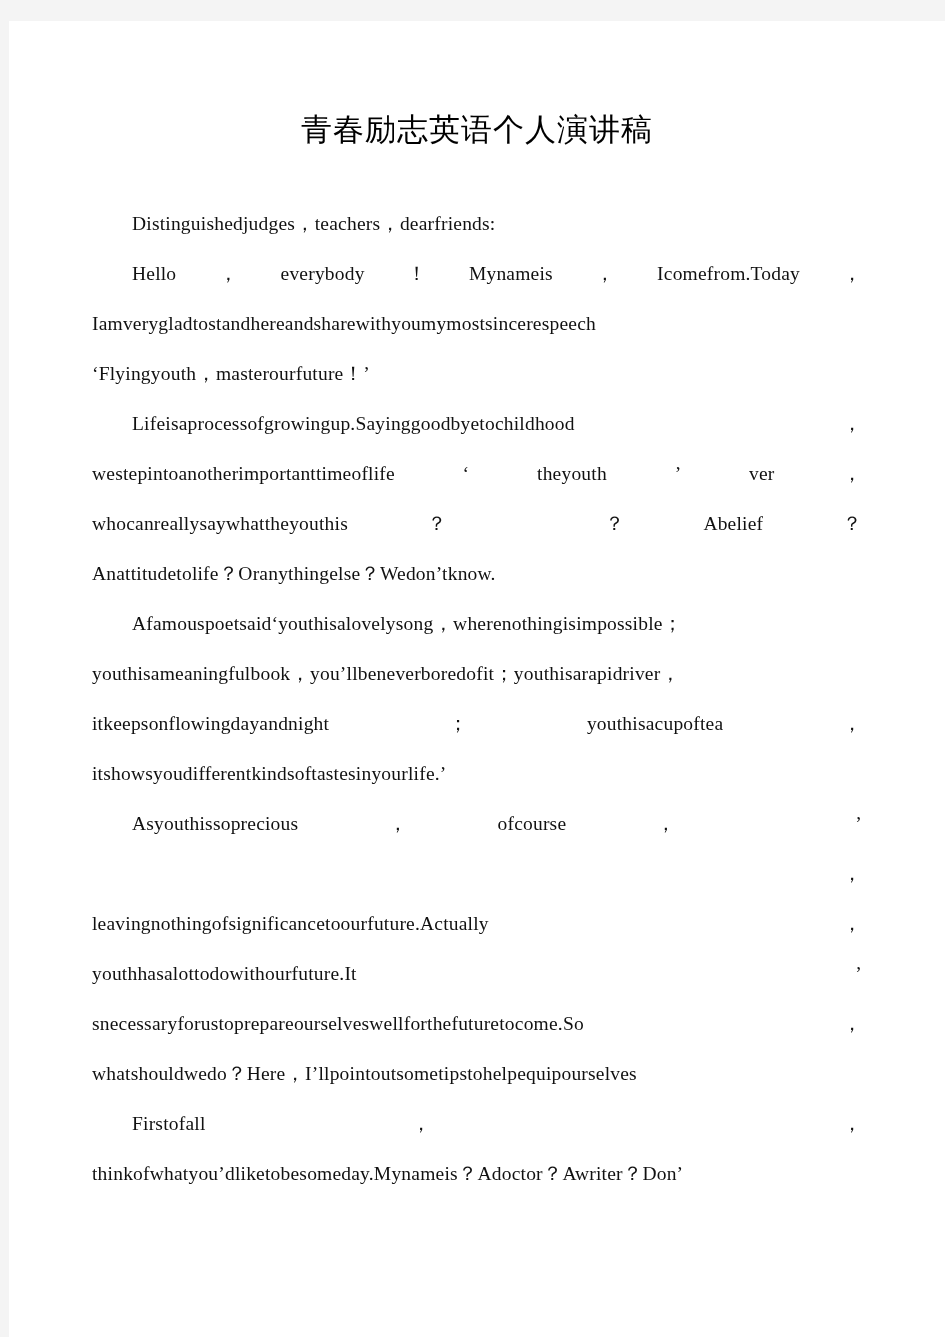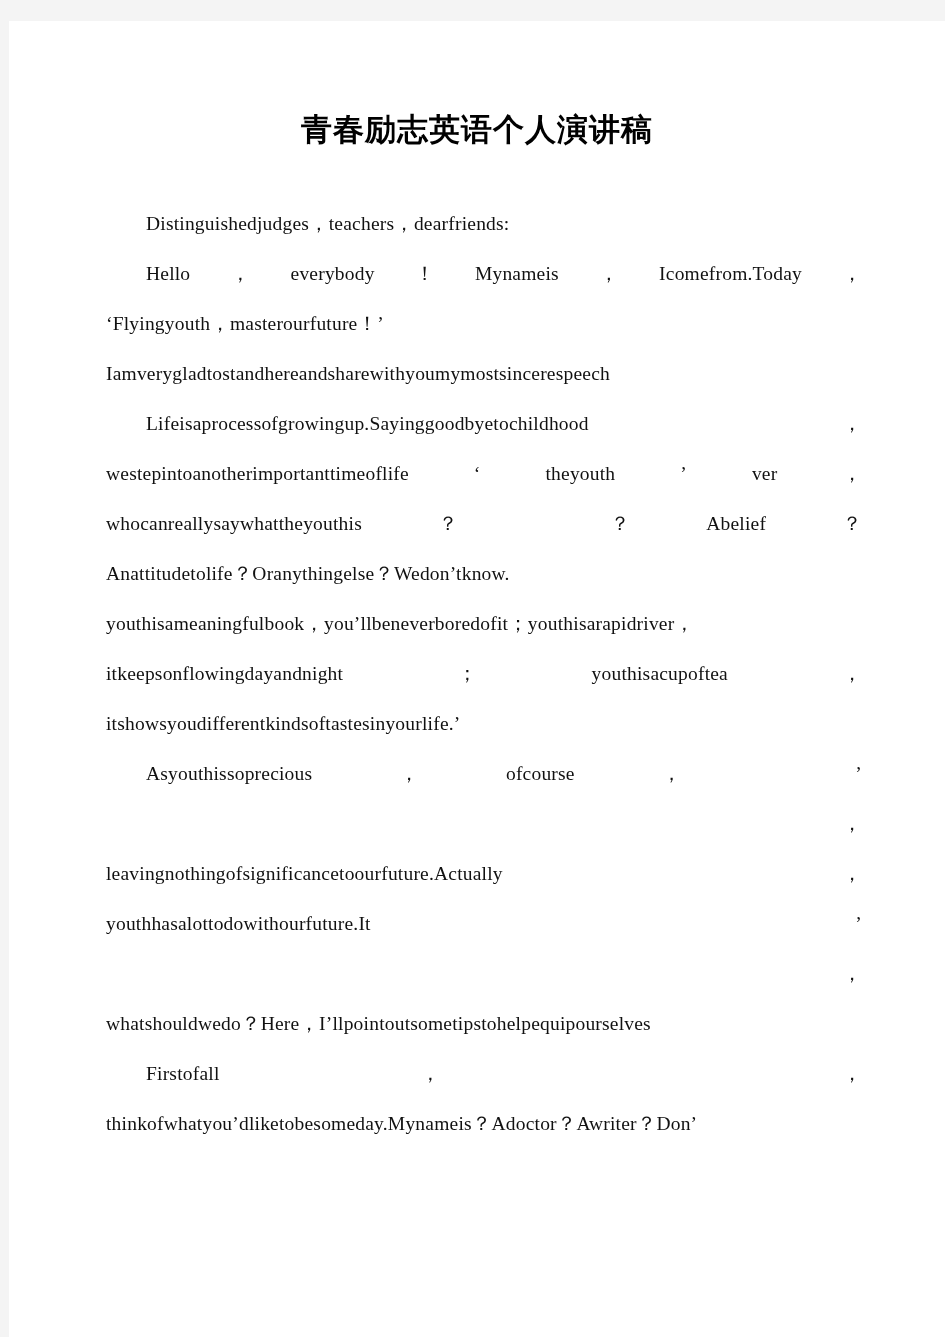--- a/index.html
+++ b/index.html
@@ -30,21 +30,21 @@
     height: 1316px;
     background: #ffffff;
   }
   .doc-title {
     position: absolute;
     left: 0;
     top: 86px;
     width: 936px;
     text-align: center;
     font-family: "DejaVu Sans", "Liberation Sans", sans-serif;
-    font-weight: bold;
+    font-weight: normal;
     font-size: 31px;
     line-height: 44px;
     letter-spacing: 1px;
     color: #000000;
   }
   .body-block {
     position: absolute;
     left: 83px;
     top: 178px;
     width: 770px;
@@ -55,21 +55,20 @@
   }
   .tline {
     display: flex;
     align-items: flex-end;
     height: 50px;
     font-size: 19.5px;
     line-height: 50px;
     color: #111111;
     white-space: pre;
     letter-spacing: 0.2px;
-    margin-left: 14px;
   }
   
   .tline.just {
     justify-content: space-between;
   }
   .tline.flow {
     justify-content: flex-start;
   }
   .tline .ind {
     display: inline-block;
@@ -89,40 +88,41 @@
 
 <div class="page-canvas">
   <div class="page-sheet">
 
     <div class="doc-title">青春励志英语个人演讲稿</div>
 
     <div class="body-block" id="body-block">
         <div class="para">
           <div class="tline flow"><span class="ind"></span><span class="seg">Distinguishedjudges，teachers，dearfriends:</span></div>
           <div class="tline just"><span class="ind"></span><span class="seg">Hello</span><span class="gap"></span><span class="seg">，</span><span class="gap"></span><span class="seg">everybody</span><span class="gap"></span><span class="seg">！</span><span class="gap"></span><span class="seg">Mynameis</span><span class="gap"></span><span class="seg">，</span><span class="gap"></span><span class="seg">Icomefrom.Today</span><span class="gap"></span><span class="seg">，</span></div>
+          <div class="tline flow"><span class="seg">Iamverygladtostandhereandsharewithyoumymostsincerespeech</span></div>
           <div class="tline flow"><span class="seg">‘Flyingyouth，masterourfuture！’</span></div>
-          <div class="tline flow"><span class="seg">Iamverygladtostandhereandsharewithyoumymostsincerespeech</span></div>
         </div>
         <div class="para">
           <div class="tline just"><span class="ind"></span><span class="seg">Lifeisaprocessofgrowingup.Sayinggoodbyetochildhood</span><span class="gap"></span><span class="seg">，</span></div>
           <div class="tline just"><span class="seg">westepintoanotherimportanttimeoflife</span><span class="gap"></span><span class="seg">‘</span><span class="gap"></span><span class="seg">theyouth</span><span class="gap"></span><span class="seg">’</span><span class="gap"></span><span class="seg">ver</span><span class="gap"></span><span class="seg">，</span></div>
           <div class="tline just"><span class="seg">whocanreallysaywhattheyouthis</span><span class="gap"></span><span class="seg">？</span><span class="gap"></span><span class="gap"></span><span class="seg">？</span><span class="gap"></span><span class="seg">Abelief</span><span class="gap"></span><span class="seg">？</span></div>
           <div class="tline flow"><span class="seg">Anattitudetolife？Oranythingelse？Wedon’tknow.</span></div>
         </div>
         <div class="para">
+          <div class="tline flow"><span class="ind"></span><span class="seg">Afamouspoetsaid‘youthisalovelysong，wherenothingisimpossible；</span></div>
           <div class="tline flow"><span class="seg">youthisameaningfulbook，you’llbeneverboredofit；youthisarapidriver，</span></div>
           <div class="tline just"><span class="seg">itkeepsonflowingdayandnight</span><span class="gap"></span><span class="seg">；</span><span class="gap"></span><span class="seg">youthisacupoftea</span><span class="gap"></span><span class="seg">，</span></div>
           <div class="tline flow"><span class="seg">itshowsyoudifferentkindsoftastesinyourlife.’</span></div>
         </div>
         <div class="para">
           <div class="tline just"><span class="ind"></span><span class="seg">Asyouthissoprecious</span><span class="gap"></span><span class="seg">，</span><span class="gap"></span><span class="seg">ofcourse</span><span class="gap"></span><span class="seg">，</span><span class="gap"></span><span class="gap"></span><span class="seg">’</span></div>
           <div class="tline just"><span class="gap"></span><span class="seg">，</span></div>
           <div class="tline just"><span class="seg">leavingnothingofsignificancetoourfuture.Actually</span><span class="gap"></span><span class="seg">，</span></div>
           <div class="tline just"><span class="seg">youthhasalottodowithourfuture.It</span><span class="gap"></span><span class="seg">’</span></div>
-          <div class="tline just"><span class="gap"></span><span class="seg">，</span></div>
+          <div class="tline just"><span class="seg">snecessaryforustoprepareourselveswellforthefuturetocome.So</span><span class="gap"></span><span class="seg">，</span></div>
           <div class="tline flow"><span class="seg">whatshouldwedo？Here，I’llpointoutsometipstohelpequipourselves</span></div>
         </div>
         <div class="para">
           <div class="tline just"><span class="ind"></span><span class="seg">Firstofall</span><span class="gap"></span><span class="seg">，</span><span class="gap"></span><span class="gap"></span><span class="seg">，</span></div>
           <div class="tline flow"><span class="seg">thinkofwhatyou’dliketobesomeday.Mynameis？Adoctor？Awriter？Don’</span></div>
         </div>
       </div>
 
   </div>
 </div>

